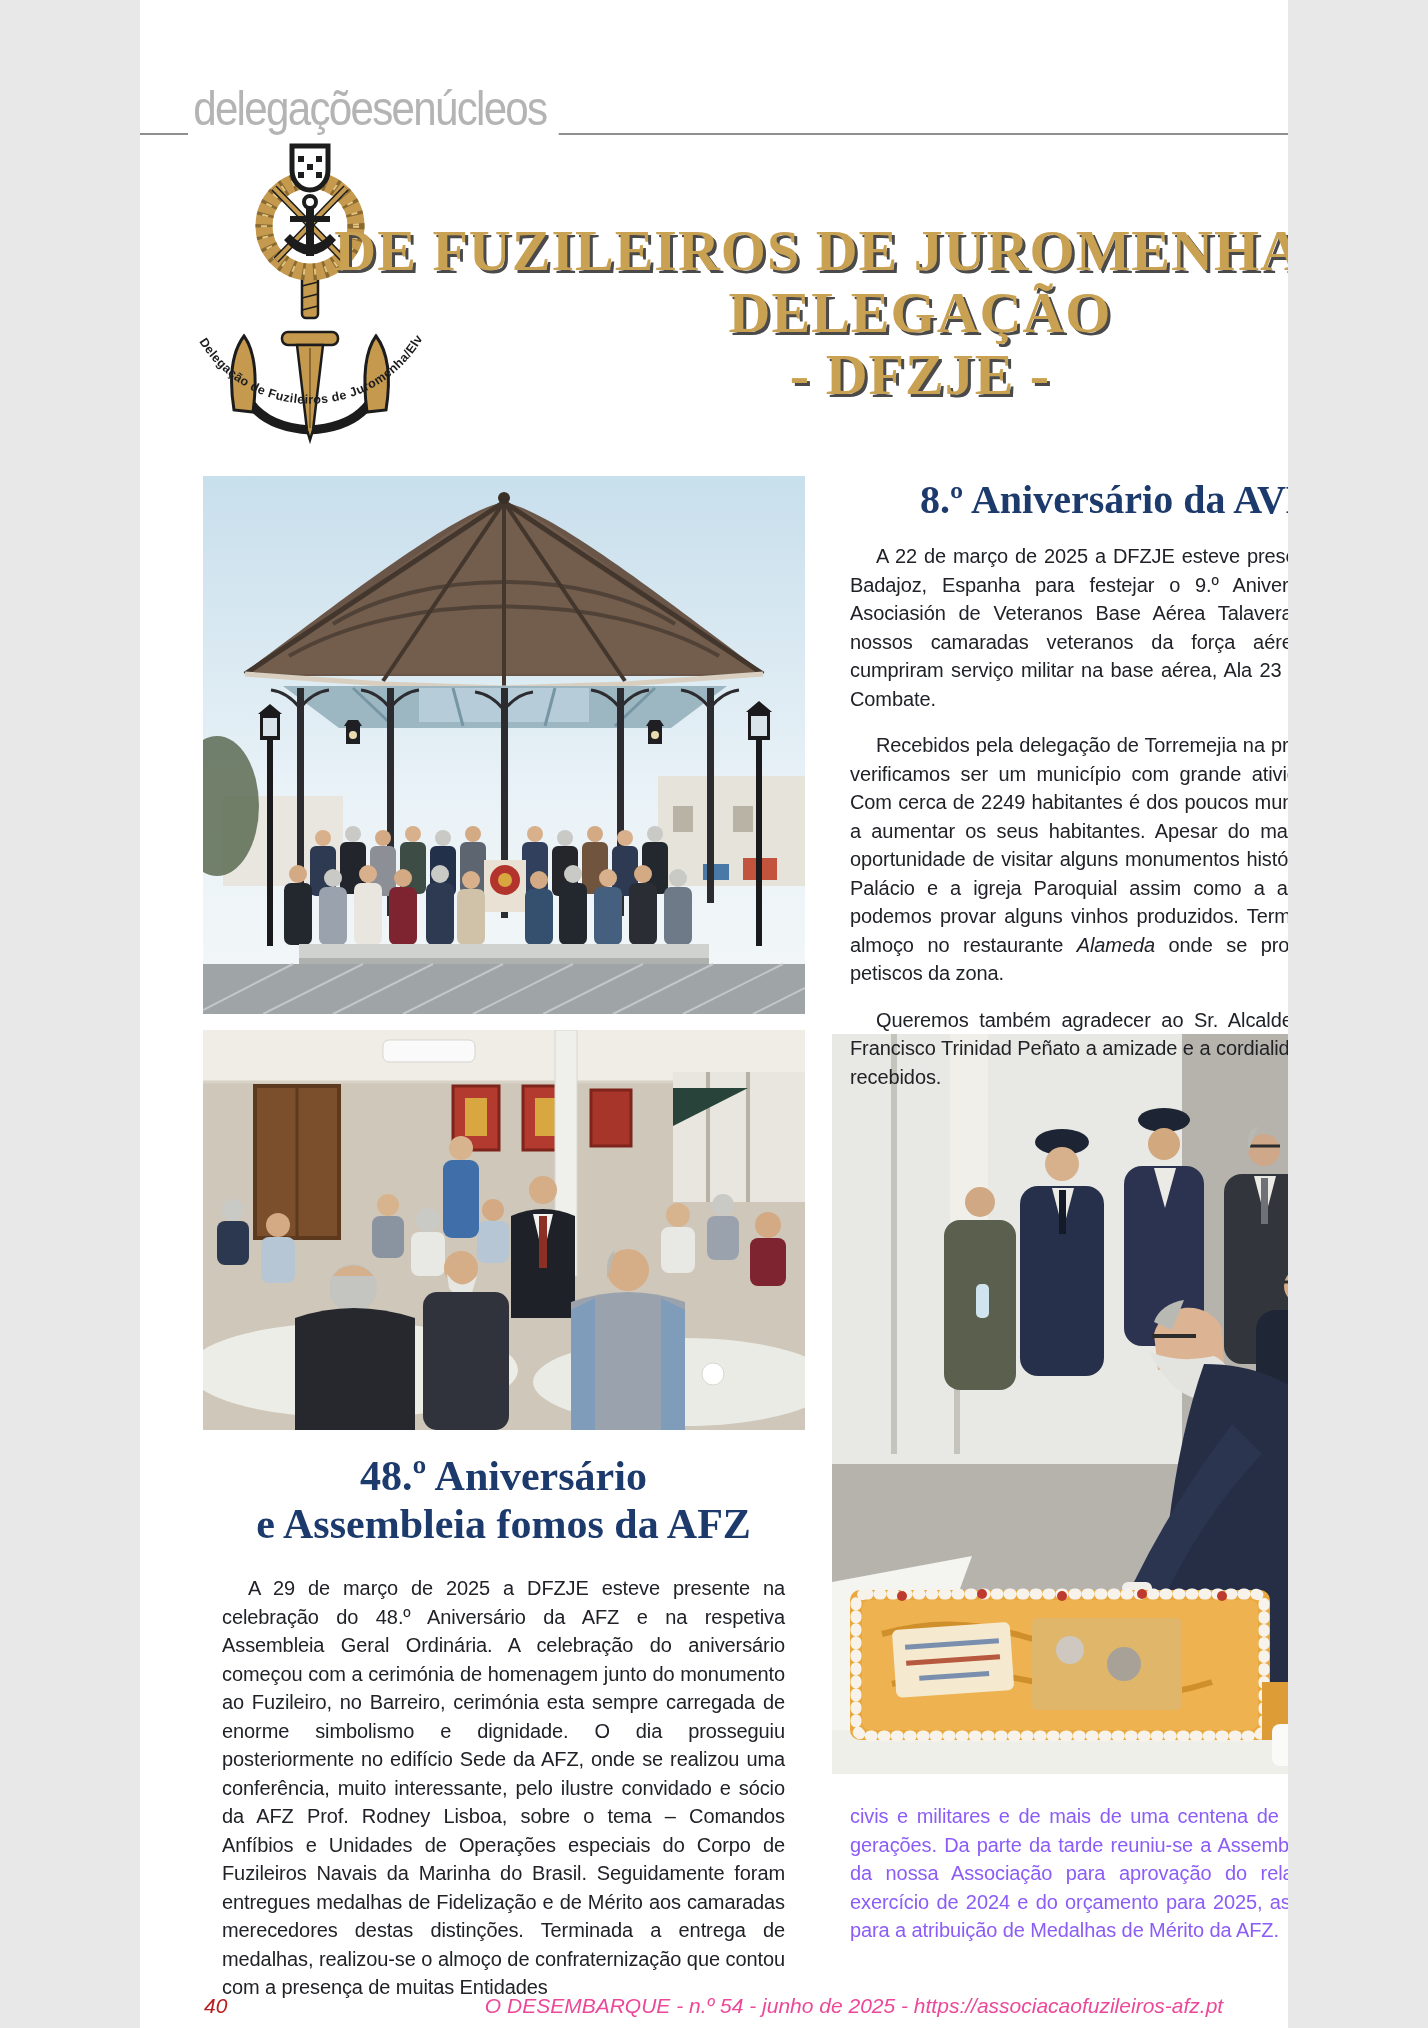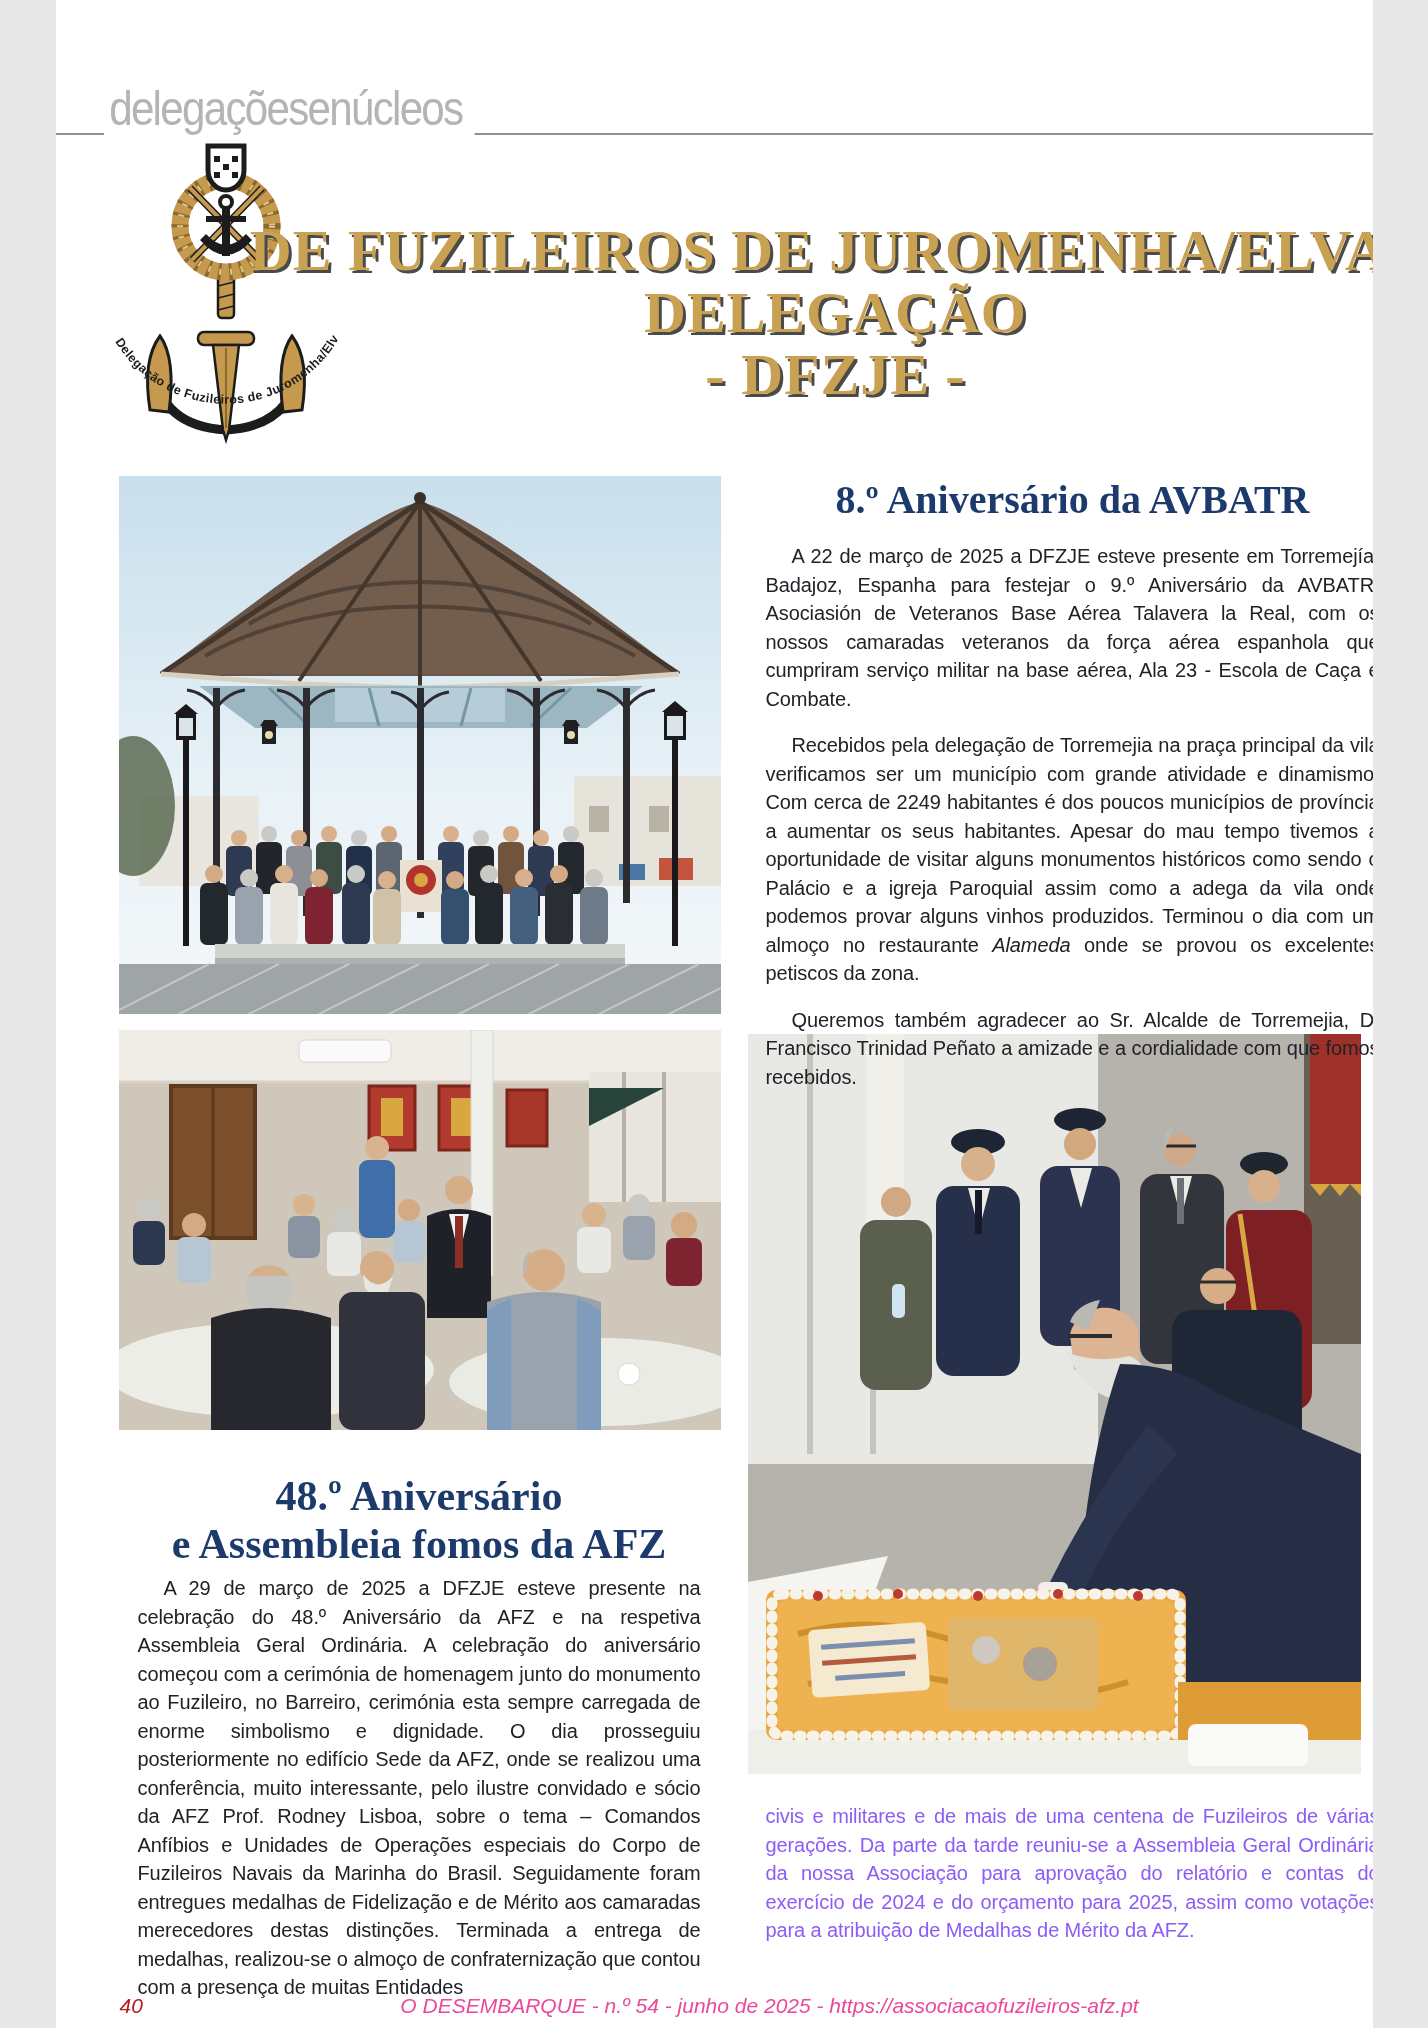--- a/index.html
+++ b/index.html
@@ -1,30 +1,30 @@
 <!DOCTYPE html>
 <html><head>
 <meta charset="utf-8">
 <style>
   html,body{margin:0;padding:0;background:#e8e8e8;}
-  .page{position:relative;width:1317px;height:2028px;background:#ffffff;margin:0 auto;
+  .page{position:relative;width:1148px;height:2028px;background:#ffffff;margin:0 auto;
         overflow:hidden;font-family:"Liberation Sans",sans-serif;}
   
   .hdr-rule{position:absolute;left:0;top:133px;width:1408px;height:2px;background:#8f8f8f;z-index:1;}
   .hdr-text{position:absolute;left:48px;top:82px;z-index:2;background:#ffffff;
             font-size:49px;font-weight:400;color:#b4b4b4;letter-spacing:-2px;
             transform:scaleX(0.86);transform-origin:left top;padding:0 14px 8px 6px;line-height:1.1;}
   
   .masthead{position:absolute;left:170px;top:220px;width:1220px;text-align:center;z-index:2;}
   .masthead .tl{font-family:"Liberation Serif",serif;font-weight:700;font-size:58px;line-height:62px;
                 color:#c9a152;letter-spacing:1px;text-shadow:3px 3px 0 #4a4a4a;white-space:nowrap;}
   
   .art-title{font-family:"Liberation Serif",serif;font-weight:700;color:#1d3a6d;text-align:center;}
   .t1{position:absolute;left:692px;top:478px;width:650px;font-size:40px;line-height:44px;}
-  .t2{position:absolute;left:64px;top:1452px;width:599px;font-size:42px;line-height:48px;margin-top:20px;}
+  .t2{position:absolute;left:64px;top:1452px;width:599px;font-size:42px;line-height:48px;}
   
   .body-col{font-size:20px;line-height:28.5px;text-align:justify;color:#202227;letter-spacing:-0.1px;}
   .body-col p{margin:18px;text-indent:26px;}
   .col-a{position:absolute;left:692px;top:524px;width:650px;}
   .col-b{position:absolute;left:64px;top:1556px;width:599px;}
   .col-c{position:absolute;left:692px;top:1784px;width:650px;color:#8b5cf6;}
   .ital{font-style:italic;}
   
   .photo{position:absolute;overflow:hidden;background:#dfe6ea;}
   .photo svg{display:block;}

